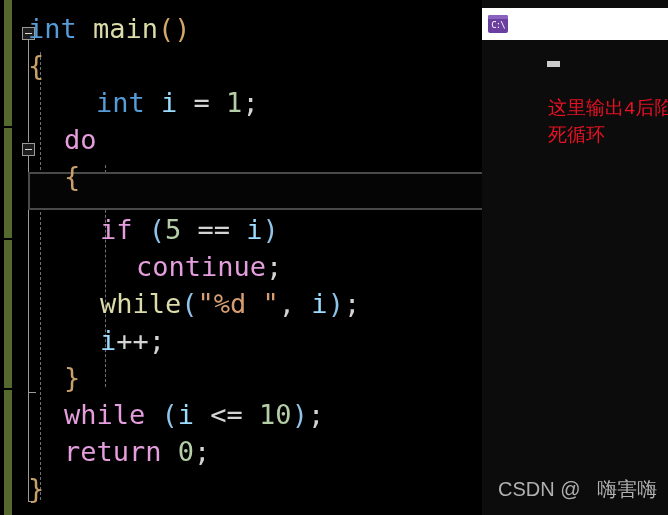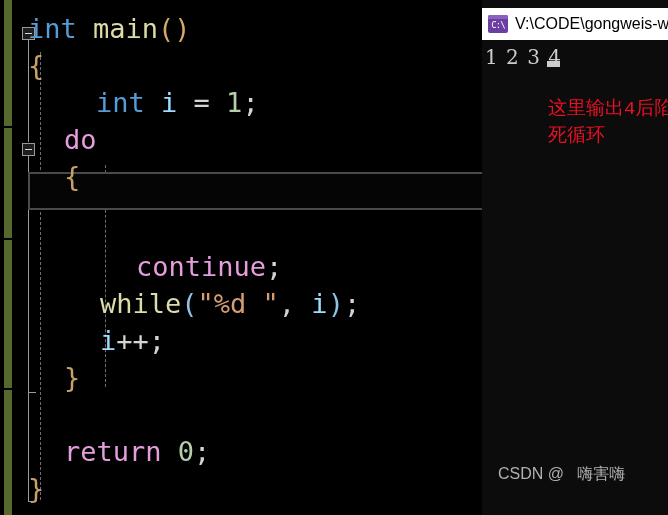--- a/index.html
+++ b/index.html
@@ -203,23 +203,23 @@
     font-family: Liberation Mono, monospace;
     font-size: 19px;
     line-height: 27px;
     color: #e81123;
     font-weight: 500;
     margin-left: 48px;
   }
   #watermark {
     position: absolute;
     left: 16px;
-    top: 424px;
+    top: 436px;
     font-family: "Liberation Sans", sans-serif;
-    font-size: 16px;
+    font-size: 20px;
     color: #b0b0b0;
     white-space: pre;
     text-align: right;
   }
 </style>
 </head>
 <body>
 
 <div id="screen">
 
@@ -243,40 +243,40 @@
     <div class="indent-guide" style="left:40px; top:52px; height:448px;"></div>
     <div class="indent-guide" style="left:105px; top:165px; height:222px;"></div>
 
     <div class="line-highlight" style="top:172px; height:38px;"></div>
 
     <div class="code-line" style="top:10px;  left:28px;"><span class="t-kw">int</span><span class="t-op"> </span><span class="t-fn">main</span><span class="t-paren">()</span></div>
     <div class="code-line" style="top:47px;  left:28px;"><span class="t-brace">{</span></div>
     <div class="code-line" style="top: 84px; left: 64px; margin-left: 32px;"><span class="t-kw">int</span><span class="t-op"> </span><span class="t-var">i</span><span class="t-op"> </span><span class="t-op">=</span><span class="t-op"> </span><span class="t-num">1</span><span class="t-punc">;</span></div>
     <div class="code-line" style="top: 121px; left: 64px;"><span class="t-ctrl">do</span></div>
     <div class="code-line" style="top: 158px; left: 64px;"><span class="t-brace">{</span></div>
+    <div class="code-line" style="top: 211px; left: 100px;"><span class="t-ctrl">if</span><span class="t-op"> </span><span class="t-paren2">(</span><span class="t-num">5</span><span class="t-op"> == </span><span class="t-var">i</span><span class="t-paren2">)</span></div>
     <div class="code-line" style="top: 248px; left: 136px;"><span class="t-ctrl">continue</span><span class="t-punc">;</span></div>
     <div class="code-line" style="top: 285px; left: 100px;"><span class="t-fn">while</span><span class="t-paren2">(</span><span class="t-str">"%d "</span><span class="t-punc">,</span><span class="t-op"> </span><span class="t-var">i</span><span class="t-paren2">)</span><span class="t-punc">;</span></div>
     <div class="code-line" style="top: 322px; left: 100px;"><span class="t-var">i</span><span class="t-op">++</span><span class="t-punc">;</span></div>
     <div class="code-line" style="top: 359px; left: 64px;"><span class="t-brace">}</span></div>
+    <div class="code-line" style="top: 396px; left: 64px;"><span class="t-ctrl">while</span><span class="t-op"> </span><span class="t-paren2">(</span><span class="t-var">i</span><span class="t-op"> &lt;= </span><span class="t-num">10</span><span class="t-paren2">)</span><span class="t-punc">;</span></div>
     <div class="code-line" style="top: 433px; left: 64px;"><span class="t-ctrl">return</span><span class="t-op"> </span><span class="t-num">0</span><span class="t-punc">;</span></div>
     <div class="code-line" style="top:470px; left:28px;"><span class="t-brace">}</span></div>
   </div>
 
   <div id="console">
 
     <div id="console-titlebar">
       <span class="cmd-icon">
         <span class="bar"></span>
         <span class="glyph">C:\</span>
       </span>
-      <span id="console-title-text">V:\CODE\gongweis-w</span>
     </div>
 
     <div id="console-body">
-      <div id="console-output">1 2 3 4 </div>
       <div id="console-cursor"></div>
       <div id="console-note">这里输出4后陷入死循环</div>
       <div id="watermark">CSDN @   嗨害嗨</div>
     </div>
 
   </div>
 
 </div>
 
 </body></html>

